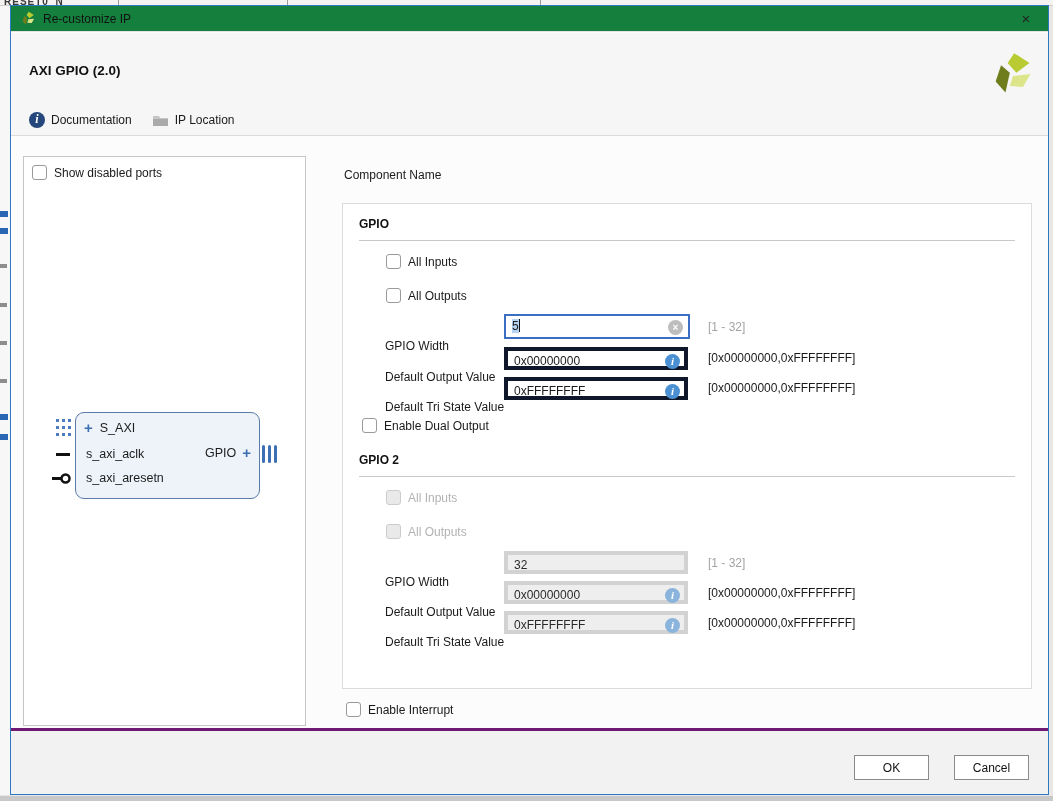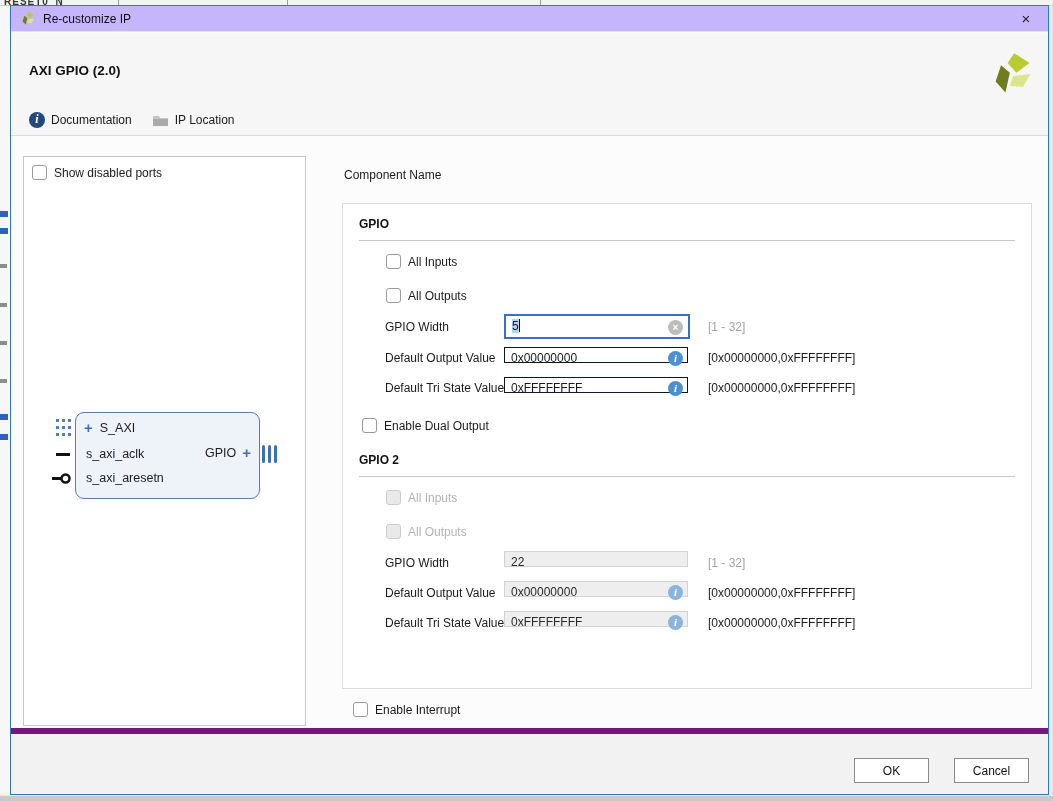--- a/index.html
+++ b/index.html
@@ -17,21 +17,21 @@
   .bg-left .m { position:absolute; left:0; width:7px; height:4px; background:#8d8d8d; }
   .bg-left .mb { background:#2a66b4; height:6px; width:8px; }
   .bg-right { position:absolute; left:1049px; top:6px; width:4px; height:789px; background:#e9e8e6; }
   .bg-bottom { position:absolute; left:0; top:795px; width:1053px; height:6px; background:#c9c9c9; border-top:1px solid #e6e6e6; }
 
   
   .dialog {
     position:absolute; left:10px; top:5px; width:1039px; height:790px;
     background:#fcfcfc; border:1px solid #2c7bc0;
   }
-  .titlebar { position:absolute; left:0; top:0; width:100%; height:26px; background:#c4b5fd; border-bottom:1px solid #e4e4e4; }
+  .titlebar { position:absolute; left:0; top:0; width:100%; height:26px; background:#15803d; border-bottom:1px solid #e4e4e4; }
   .titlebar .app-icon { position:absolute; left:9px; top:5px; width:16px; height:16px; }
   .titlebar .title { position:absolute; left:32px; top:6px; font-size:12px; color:#111; }
   .close-btn { position:absolute; right:12px; top:3px; width:20px; height:20px; font-size:15px; color:#222;
     text-align:center; line-height:20px; cursor:default; }
 
   .headerband { position:absolute; left:0; top:27px; width:100%; height:103px; background:#f6f6f6; border-bottom:1px solid #dadada; }
   .ip-title { position:absolute; left:18px; top:30px; font-size:13.5px; font-weight:bold; color:#111; }
   .toolbar { position:absolute; left:18px; top:77px; height:20px; display:flex; align-items:center; gap:20px; }
   .tool-item { display:flex; align-items:center; gap:6px; cursor:default; }
   .doc-icon { width:16px; height:16px; border-radius:50%; background:#25477c; color:#fff;
@@ -65,37 +65,37 @@
   
   .comp-label { position:absolute; left:333px; top:162px; font-size:12px; }
   .comp-field { position:absolute; left:411px; top:157px; width:603px; height:22px; background:#f1f1f1;
     border:1px solid #cdcdcd; font-size:12px; padding:2px 6px; color:#1a1a1a;
     font-family:"Liberation Sans","DejaVu Sans",sans-serif; }
 
   .groupbox { position:absolute; left:331px; top:197px; width:690px; height:486px; background:#ffffff; border:1px solid #dcdcdc; }
   .sec-title { position:absolute; left:16px; font-size:12px; font-weight:bold; color:#111; }
   .sec-rule { position:absolute; left:16px; right:16px; height:1px; background:#c9c9c9; }
 
-  .frow-label { position:absolute; left:42px; font-size:12px; color:#1a1a1a; white-space:nowrap; }
-  .tfield { position:absolute; left:161px; width:184px; height:16px; border:1px solid #0f172a; background:#fff;
+  .frow-label { position:absolute; left:42px; font-size:12px; color:#1a1a1a; white-space:nowrap;margin-top:19px; }
+  .tfield { position:absolute; left:161px; width:184px; height:23px; border:4px solid #0f172a; background:#fff;
     font-size:12px; padding:3px 22px 3px 6px; color:#1a1a1a; }
   .tfield.disabled { background:#eeeeee; border-color:#d2d2d2; color:#2a2a2a; }
   .tfield.focus { border:2px solid #3a6fc4; height:25px; width:186px; padding-top:3px; }
   .sel { background:#b5d3f2; }
   .caret { display:inline-block; width:1px; height:13px; background:#111; vertical-align:-2px; }
   .info-icon { position:absolute; right:4px; top:3px; width:15px; height:15px; border-radius:50%; background:#4a90d2;
     color:#fff; font-family:"Liberation Serif","DejaVu Serif",serif; font-style:italic; font-weight:bold;
     font-size:11px; text-align:center; line-height:14px; }
   .info-icon.dim { background:#8ab4dc; }
   .clear-icon { position:absolute; right:5px; top:4px; width:15px; height:15px; border-radius:50%; background:#bdbdbd;
     color:#fff; font-size:10px; font-weight:bold; text-align:center; line-height:15px; }
   .hint { position:absolute; left:357px; font-size:12px; color:#1a1a1a; white-space:nowrap;padding-left:8px; }
   .hint.gray { color:#a3a3a3; }
 
-  .footer { position:absolute; left:0; bottom:0; width:100%; height:66px; background:#f2f2f2; border-top:6px solid #701a75; }
+  .footer { position:absolute; left:0; bottom:0; width:100%; height:66px; background:#f2f2f2; border-top:3px solid #701a75; }
   .btn { position:absolute; top:24px; width:75px; height:25px; background:#ffffff; border:1px solid #8a8a8a;
     font-size:12px; color:#111; font-family:"Liberation Sans","DejaVu Sans",sans-serif; }
   .btn-ok { left:843px; }
   .btn-cancel { left:943px; }
 </style>
 </head>
 <body>
 
 <div class="bg-top">
   <span class="frag-text">RESET0_N</span>
@@ -243,40 +243,40 @@
       <span class="cb disabled"></span>
       <span class="lbl dim">All Inputs</span>
     </div>
     <div class="cb-row" style="left:43px; top:320px;">
       <span class="cb disabled"></span>
       <span class="lbl dim">All Outputs</span>
     </div>
 
     <span class="frow-label" style="top:352px">GPIO Width</span>
     <div class="tfield disabled" style="top:347px">
-      <span>22</span>
+      <span>32</span>
     </div>
     <span class="hint gray" style="top:352px">[1 - 32]</span>
 
     <span class="frow-label" style="top:382px">Default Output Value</span>
     <div class="tfield disabled" style="top:377px">
       <span>0x00000000</span>
       <span class="info-icon dim">i</span>
     </div>
     <span class="hint" style="top:382px">[0x00000000,0xFFFFFFFF]</span>
 
     <span class="frow-label" style="top:412px">Default Tri State Value</span>
     <div class="tfield disabled" style="top:407px">
       <span>0xFFFFFFFF</span>
       <span class="info-icon dim">i</span>
     </div>
     <span class="hint" style="top:412px">[0x00000000,0xFFFFFFFF]</span>
   </div>
 
-  <div class="cb-row" style="left:342px; top:696px;">
+  <div class="cb-row" style="left:335px; top:696px;">
     <span class="cb"></span>
     <span class="lbl">Enable Interrupt</span>
   </div>
 
   <div class="footer">
     <button class="btn btn-ok">OK</button>
     <button class="btn btn-cancel">Cancel</button>
   </div>
 </div>
 

